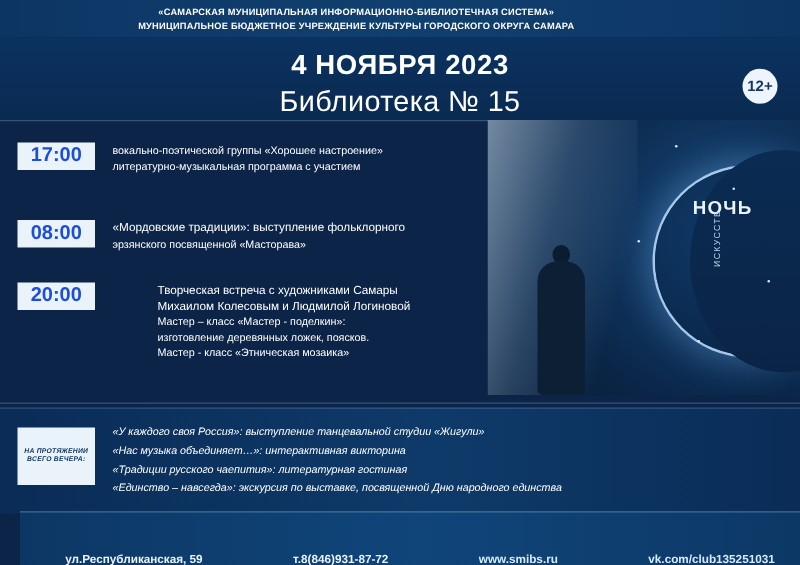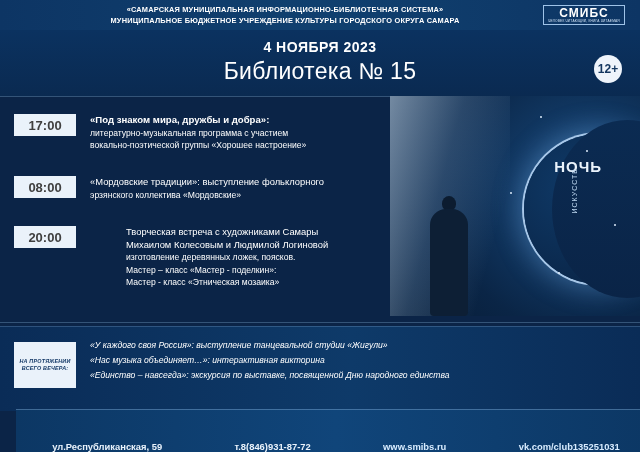--- a/index.html
+++ b/index.html
@@ -68,21 +68,21 @@
   
   .title-block {
     position: relative;
     text-align: center;
     padding-top: 9px;
     height: 66px;
     box-sizing: border-box;
     background: linear-gradient(180deg, #0b3260 0%, #0a2a51 100%);
   }
   .date {
-    font-size: 14px;
+    font-size: 22px;
     font-weight: bold;
     color: #ffffff;
     letter-spacing: 0.5px;
   }
   .venue {
     font-size: 23px;
     font-weight: normal;
     color: #ffffff;
     margin-top: 3px;
     letter-spacing: 0.3px;
@@ -208,22 +208,22 @@
   .row {
     position: absolute;
     left: 14px;
     display: flex;
     align-items: flex-start;
   }
   .time-chip {
     width: 62px;
     height: 22px;
     background: #eaf2fa;
-    color: #404040;
-    font-size: 13px;
+    color: #1d4ed8;
+    font-size: 16px;
     font-weight: bold;
     display: flex;
     align-items: center;
     justify-content: center;
     flex: 0 0 auto;
   }
   .row-text {
     margin-left: 14px;
     color: #ffffff;
     font-size: 8.6px;
@@ -304,26 +304,20 @@
   }
 </style>
 </head>
 <body>
 
 <div id="poster">
 
   <div class="header">
     <div class="header-line">«САМАРСКАЯ МУНИЦИПАЛЬНАЯ ИНФОРМАЦИОННО-БИБЛИОТЕЧНАЯ СИСТЕМА»</div>
     <div class="header-line">МУНИЦИПАЛЬНОЕ БЮДЖЕТНОЕ УЧРЕЖДЕНИЕ КУЛЬТУРЫ ГОРОДСКОГО ОКРУГА САМАРА</div>
-    <div class="logo">
-      <div class="lbox">
-        <div class="lmain">СМИБС</div>
-        <div class="lsub">ЧЕЛОВЕК ЧИТАЮЩИЙ, КНИГА ЧИТАЕМАЯ</div>
-      </div>
-    </div>
   </div>
 
   <div class="title-block">
     <div class="date">4 НОЯБРЯ 2023</div>
     <div class="venue">Библиотека № 15</div>
     <div class="age-badge">12+</div>
   </div>
 
   <div class="hairline" style="top:96px;"></div>
 
@@ -343,54 +337,54 @@
     <div class="star" style="left:120px; top:96px; width:2px; height:2px;"></div>
     <div class="star" style="left:224px; top:128px; width:2px; height:2px;"></div>
     <div class="star" style="left:168px; top:176px; width:2px; height:2px;"></div>
   </div>
 
   <div class="schedule">
 
     <div class="row" style="top:18px;">
       <div class="time-chip">17:00</div>
       <div class="row-text">
-        <div class="first">«Под знаком мира, дружбы и добра»:</div>
+        <div>вокально-поэтической группы «Хорошее настроение»</div>
         <div>литературно-музыкальная программа с участием</div>
-        <div>вокально-поэтической группы «Хорошее настроение»</div>
       </div>
     </div>
 
     <div class="row" style="top:80px;">
       <div class="time-chip">08:00</div>
       <div class="row-text">
         <div class="big">«Мордовские традиции»: выступление фольклорного</div>
-        <div>эрзянского коллектива «Мордовские»</div>
+        <div>эрзянского посвященной «Масторава»</div>
       </div>
     </div>
 
     <div class="row" style="top:130px;gap:36px;">
       <div class="time-chip">20:00</div>
       <div class="row-text">
         <div class="big">Творческая встреча с художниками Самары</div>
         <div class="big">Михаилом Колесовым и Людмилой Логиновой</div>
+        <div>Мастер – класс «Мастер - поделкин»:</div>
         <div>изготовление деревянных ложек, поясков.</div>
-        <div>Мастер – класс «Мастер - поделкин»:</div>
         <div>Мастер - класс «Этническая мозаика»</div>
       </div>
     </div>
 
   </div>
 
   <div class="hairline" style="top:322px;"></div>
 
   <div class="lower">
     <div class="evening-chip">НА ПРОТЯЖЕНИИ ВСЕГО ВЕЧЕРА:</div>
     <div class="lower-list">
       <div>«У каждого своя Россия»: выступление танцевальной студии «Жигули»</div>
       <div>«Нас музыка объединяет…»: интерактивная викторина</div>
+      <div>«Традиции русского чаепития»: литературная гостиная</div>
       <div>«Единство – навсегда»: экскурсия по выставке, посвященной Дню народного единства</div>
     </div>
   </div>
 
   <div class="footer">
     <div class="footer-item">ул.Республиканская, 59</div>
     <div class="footer-item">т.8(846)931-87-72</div>
     <div class="footer-item link">www.smibs.ru</div>
     <div class="footer-item link">vk.com/club135251031</div>
   </div>

